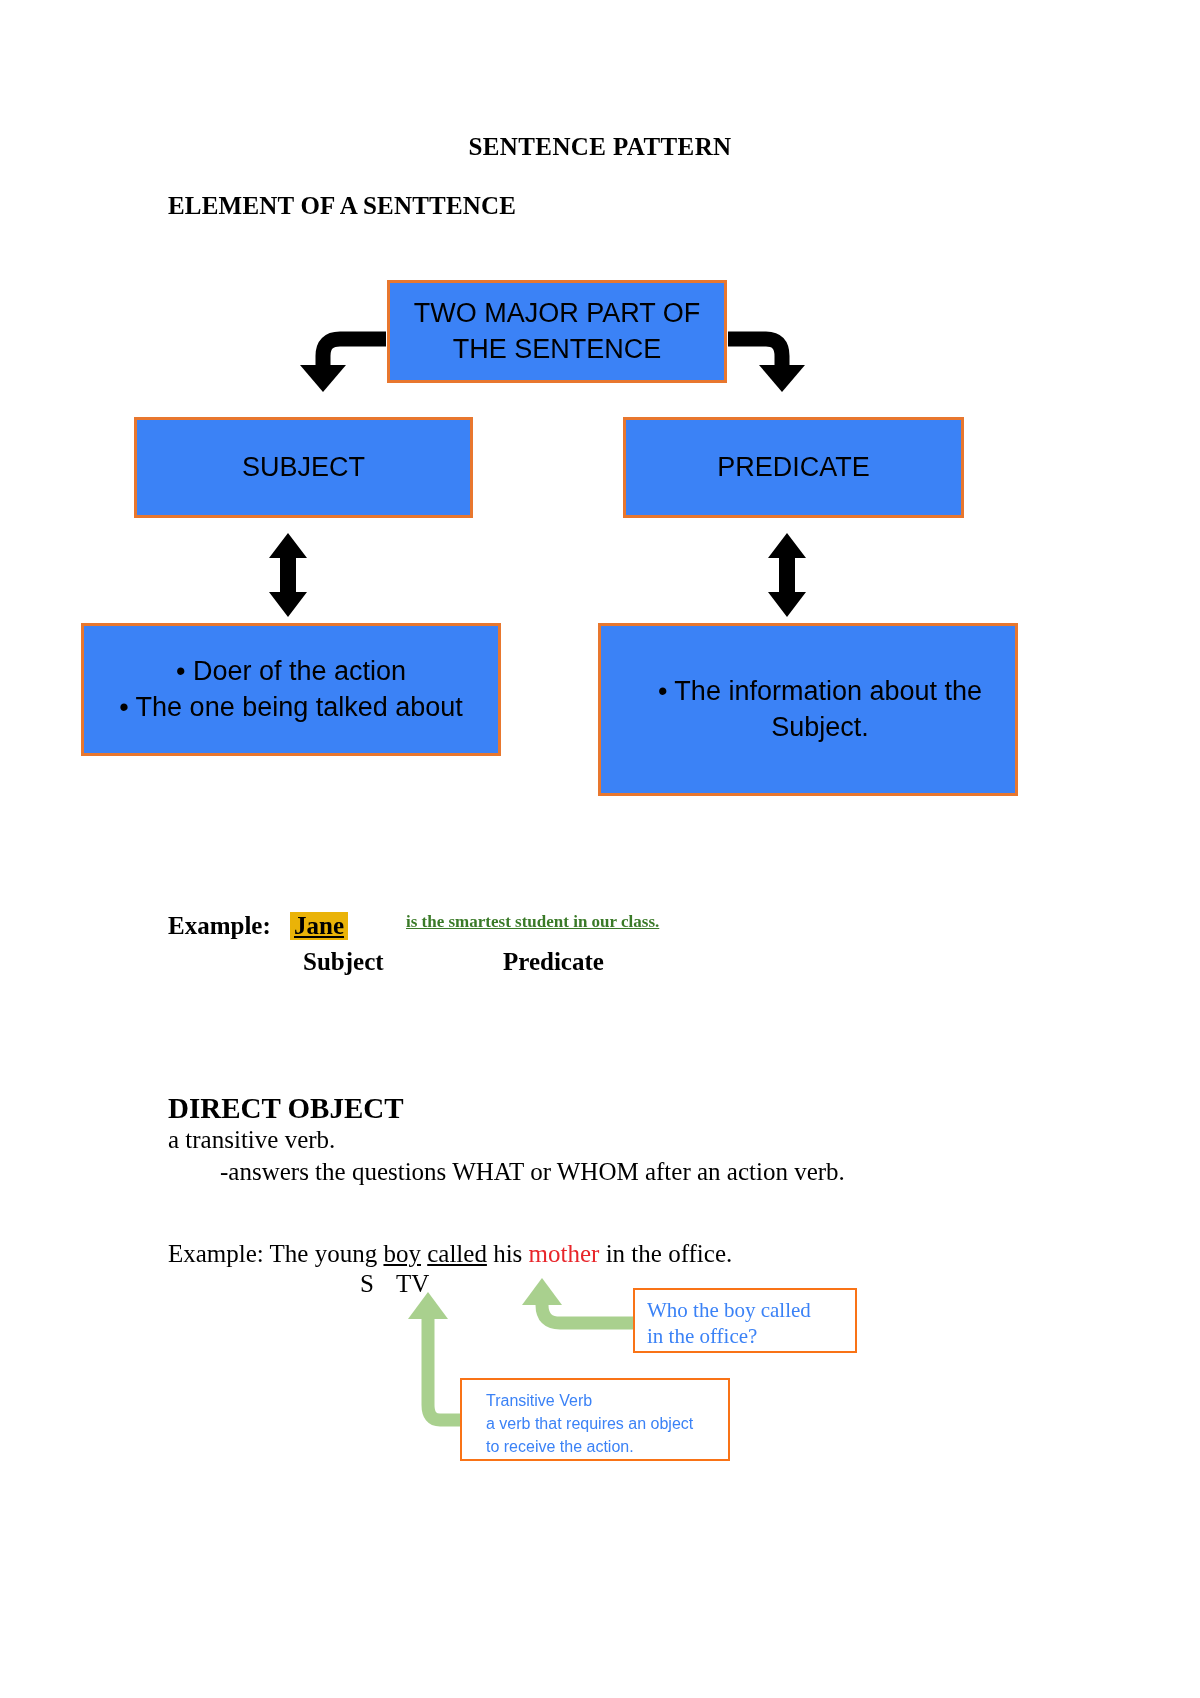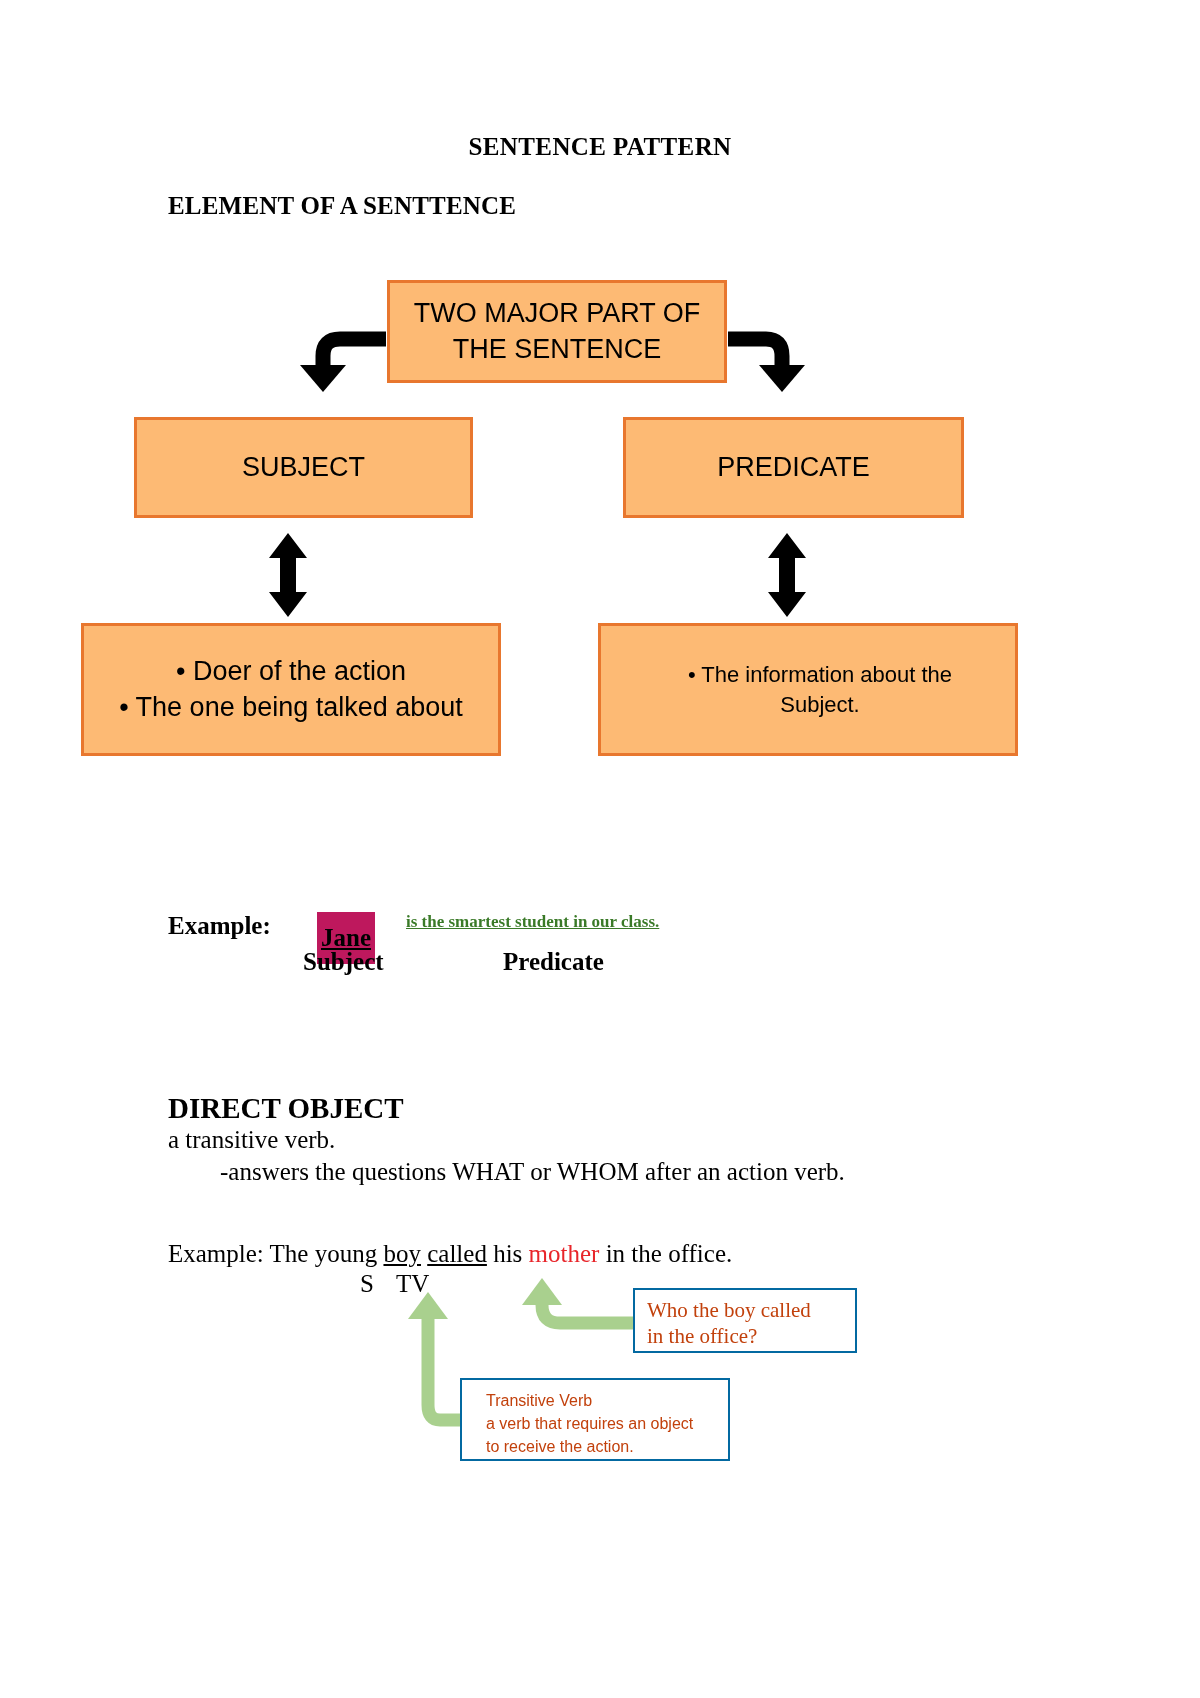--- a/index.html
+++ b/index.html
@@ -49,21 +49,21 @@
     position: absolute;
     left: 0;
     top: 0;
     width: 1200px;
     height: 800px;
   }
   .obox {
     position: absolute;
     box-sizing: border-box;
     border: 3px solid #E8772E;
-    background: #fdba74;
+    background: #3b82f6;
     display: flex;
     align-items: center;
     justify-content: center;
     text-align: center;
     font-family: "Liberation Sans", sans-serif;
     color: #000000;
     line-height: 1.33;
   }
   #box-top {
     left: 387px;
@@ -90,22 +90,22 @@
     left: 81px;
     top: 623px;
     width: 420px;
     height: 133px;
     font-size: 27px;
   }
   #box-predicate-desc {
     left: 598px;
     top: 623px;
     width: 420px;
-    height: 133px;
-    font-size: 22px;
+    height: 173px;
+    font-size: 27px;
     padding-left: 24px;
   }
   .obox .inner { padding: 0 10px; }
 
   .flow svg {
     position: absolute;
     left: 0;
     top: 0;
     width: 1200px;
     height: 800px;
@@ -127,27 +127,27 @@
   .ex-label {
     position: absolute;
     left: 0;
     top: 0;
     font-weight: bold;
     font-size: 25px;
     font-family: Liberation Serif, serif;
   }
   .ex-subject {
     position: absolute;
-    left: 149px;
-    top: 0;
-    font-weight: bold;
-    font-size: 25px;
-    background: #be185d;
+    left: 122px;
+    top: 0;
+    font-weight: bold;
+    font-size: 25px;
+    background: #eab308;
     text-decoration: underline;
-    padding: 12px 4px;
+    padding: 0 4px;
   }
   .ex-predicate {
     position: absolute;
     left: 238px;
     top: 0;
     font-weight: bold;
     font-size: 17px;
     color: #3A7A28;
     text-decoration: underline;
   }
@@ -205,23 +205,23 @@
     font-family: "Liberation Serif", serif;
     font-size: 25px;
     white-space: nowrap;
   }
   .stv-row .gap { display: inline-block; width: 22px; }
 
   
   .gbox {
     position: absolute;
     box-sizing: border-box;
-    border: 2px solid #0369a1;
+    border: 2px solid #f97316;
     background: #ffffff;
-    color: #c2410c;
+    color: #3b82f6;
   }
   #callout-question {
     left: 633px;
     top: 1288px;
     width: 224px;
     height: 65px;
     font-family: "Liberation Serif", serif;
     font-size: 21px;
     line-height: 1.25;
     padding: 7px 10px 0 12px;

